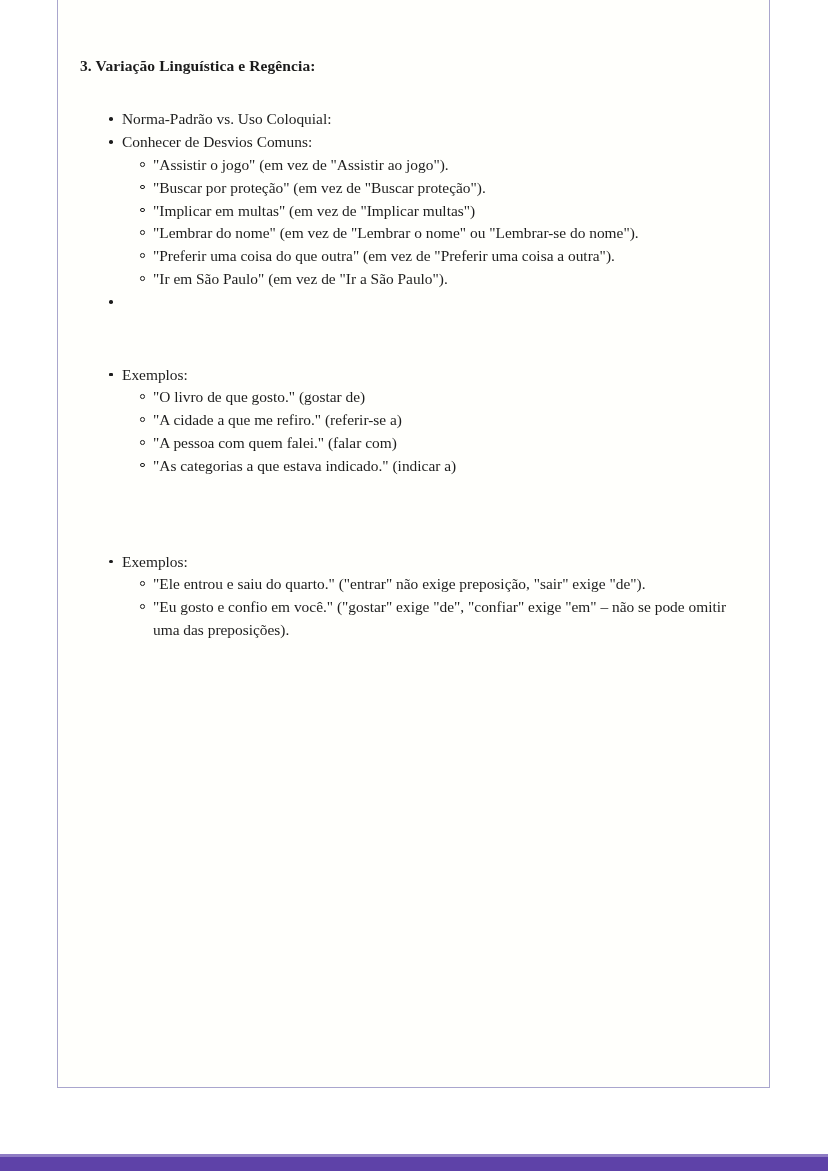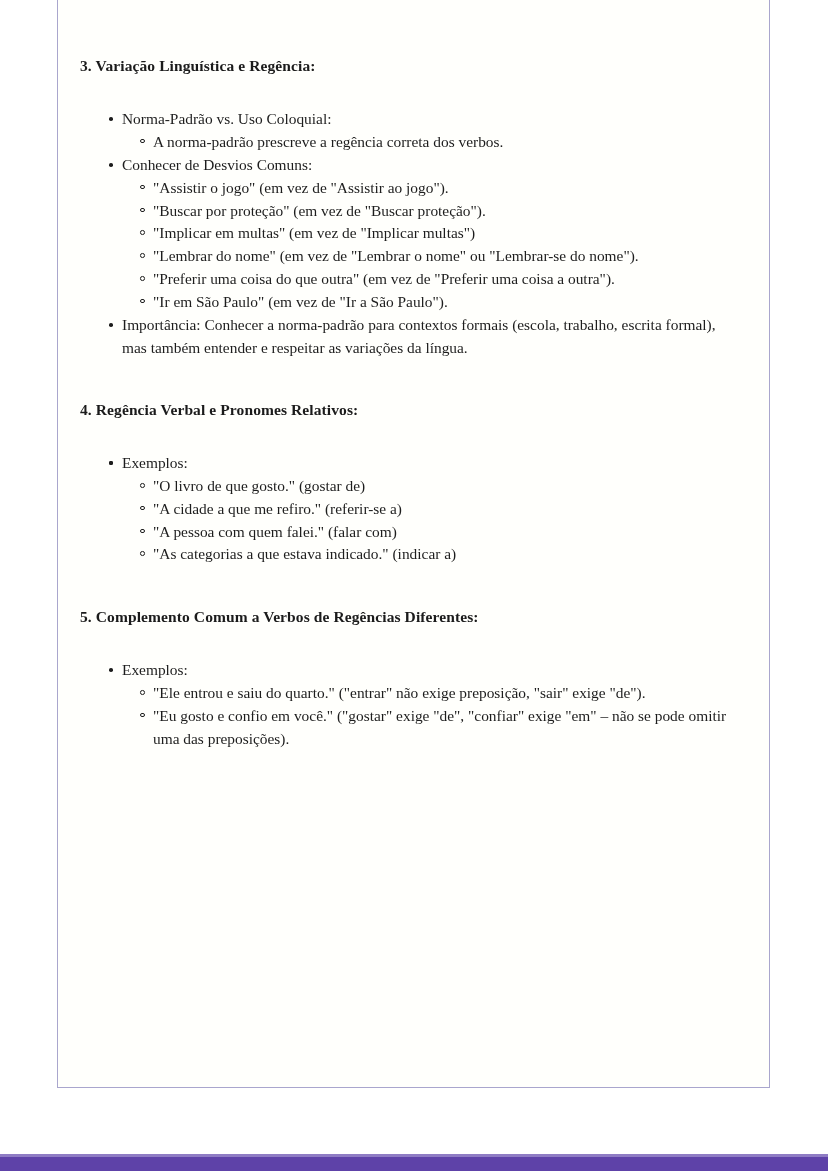--- a/index.html
+++ b/index.html
@@ -127,24 +127,20 @@
 
     <div class="block">
       <h2 class="section-heading">3. Variação Linguística e Regência:</h2>
       <div class="gap-after-heading"></div>
       <ul class="lvl1">
 
         <li>
           <span class="bullet-disc"></span>
           <span class="li-text">Norma-Padrão vs. Uso Coloquial:</span>
           <ul class="lvl2">
-            <li>
-              <span class="bullet-circle"></span>
-              <span class="li-text">A norma-padrão prescreve a regência correta dos verbos.</span>
-            </li>
           </ul>
         </li>
 
         <li>
           <span class="bullet-disc"></span>
           <span class="li-text">Conhecer de Desvios Comuns:</span>
           <ul class="lvl2">
             <li>
               <span class="bullet-circle"></span>
               <span class="li-text">"Assistir o jogo" (em vez de "Assistir ao jogo").</span>
@@ -167,30 +163,28 @@
             </li>
             <li>
               <span class="bullet-circle"></span>
               <span class="li-text">"Ir em São Paulo" (em vez de "Ir a São Paulo").</span>
             </li>
           </ul>
         </li>
 
         <li>
           <span class="bullet-disc"></span>
-          <span class="li-text">Importância: Conhecer a norma-padrão para contextos formais (escola, trabalho, escrita formal), mas também entender e respeitar as variações da língua.</span>
         </li>
 
       </ul>
     </div>
 
     <div class="gap-after-list"></div>
 
     <div class="block">
-      <h2 class="section-heading">4. Regência Verbal e Pronomes Relativos:</h2>
       <div class="gap-after-heading"></div>
       <ul class="lvl1">
 
         <li>
           <span class="bullet-disc"></span>
         </li>
 
         <li>
           <span class="bullet-disc"></span>
           <span class="li-text">Exemplos:</span>
@@ -213,21 +207,20 @@
             </li>
           </ul>
         </li>
 
       </ul>
     </div>
 
     <div class="gap-after-list"></div>
 
     <div class="block">
-      <h2 class="section-heading">5. Complemento Comum a Verbos de Regências Diferentes:</h2>
       <div class="gap-after-heading"></div>
       <ul class="lvl1">
 
 
         <li>
           <span class="bullet-disc"></span>
           <span class="li-text">Exemplos:</span>
           <ul class="lvl2">
             <li>
               <span class="bullet-circle"></span>

